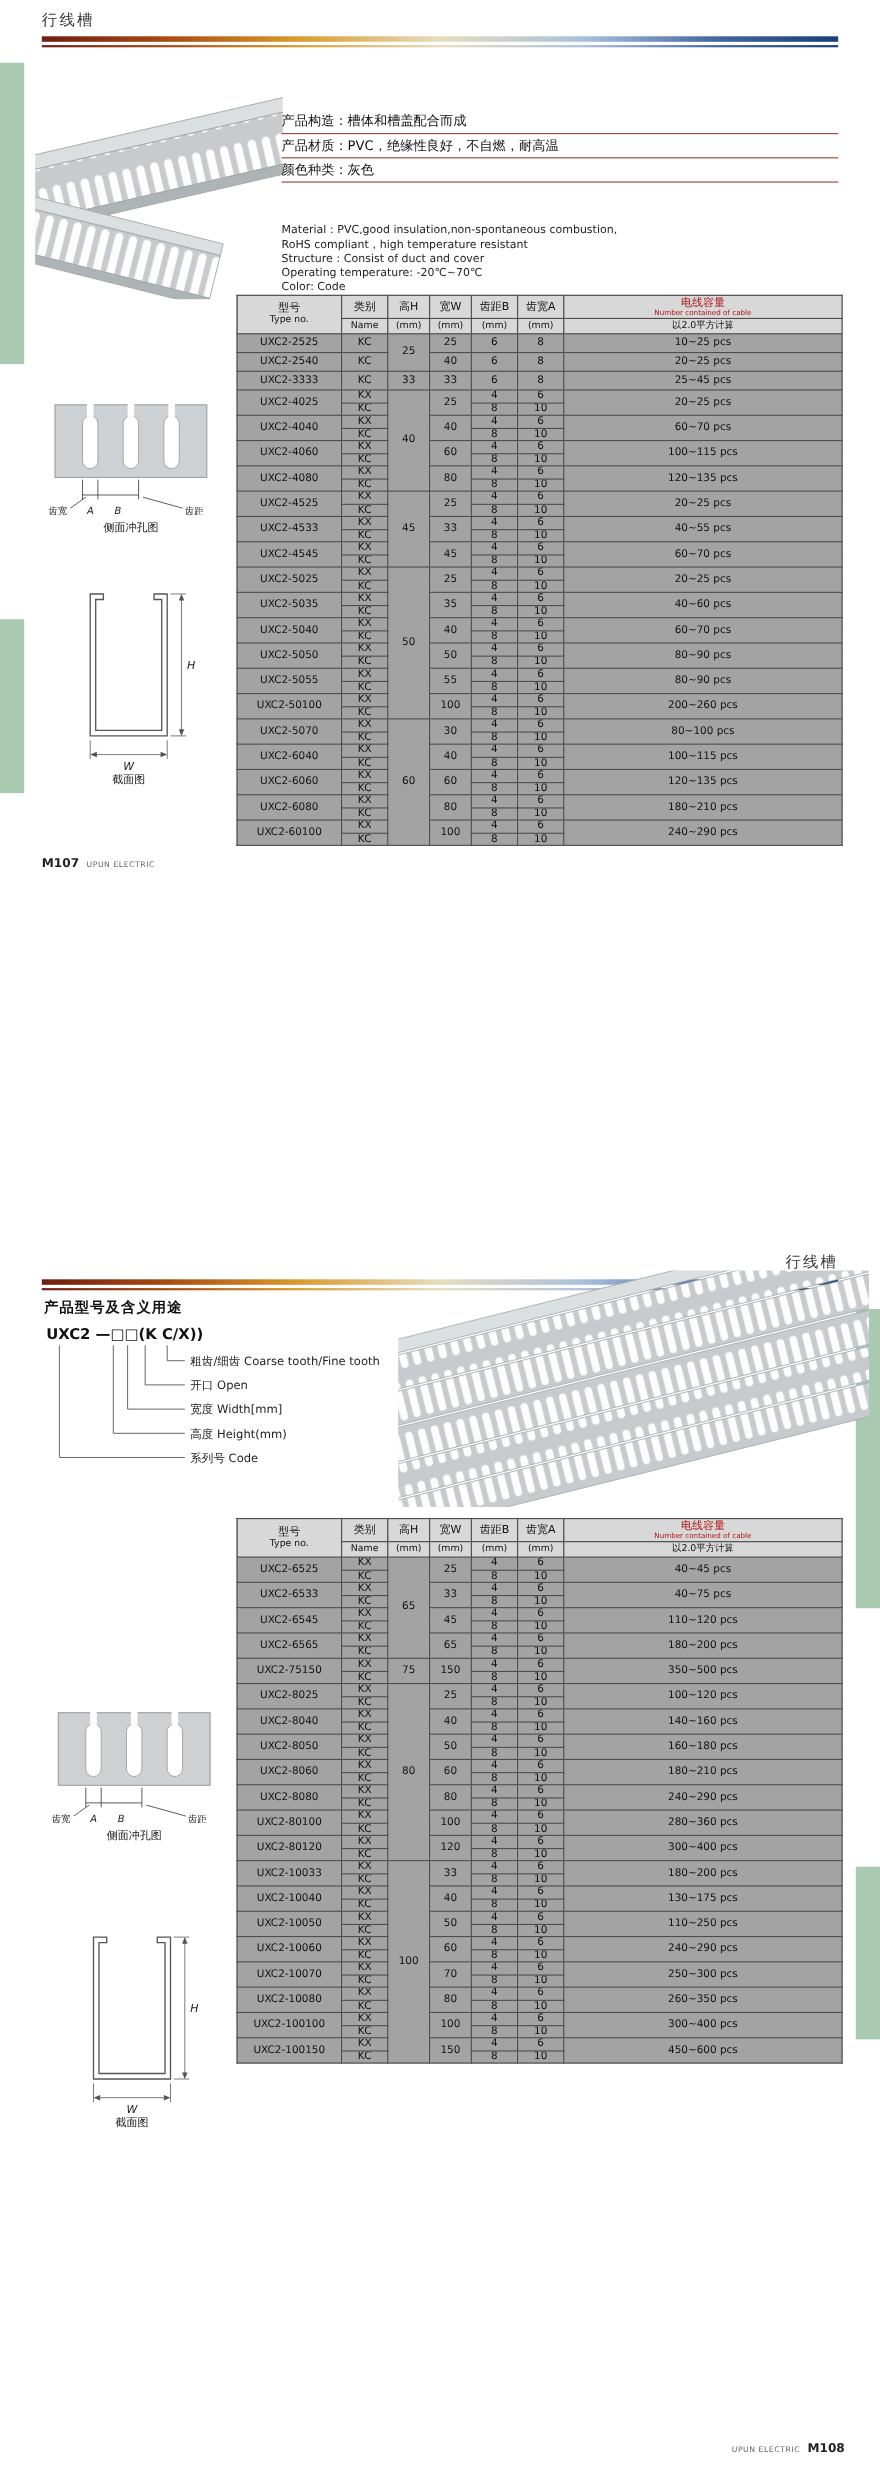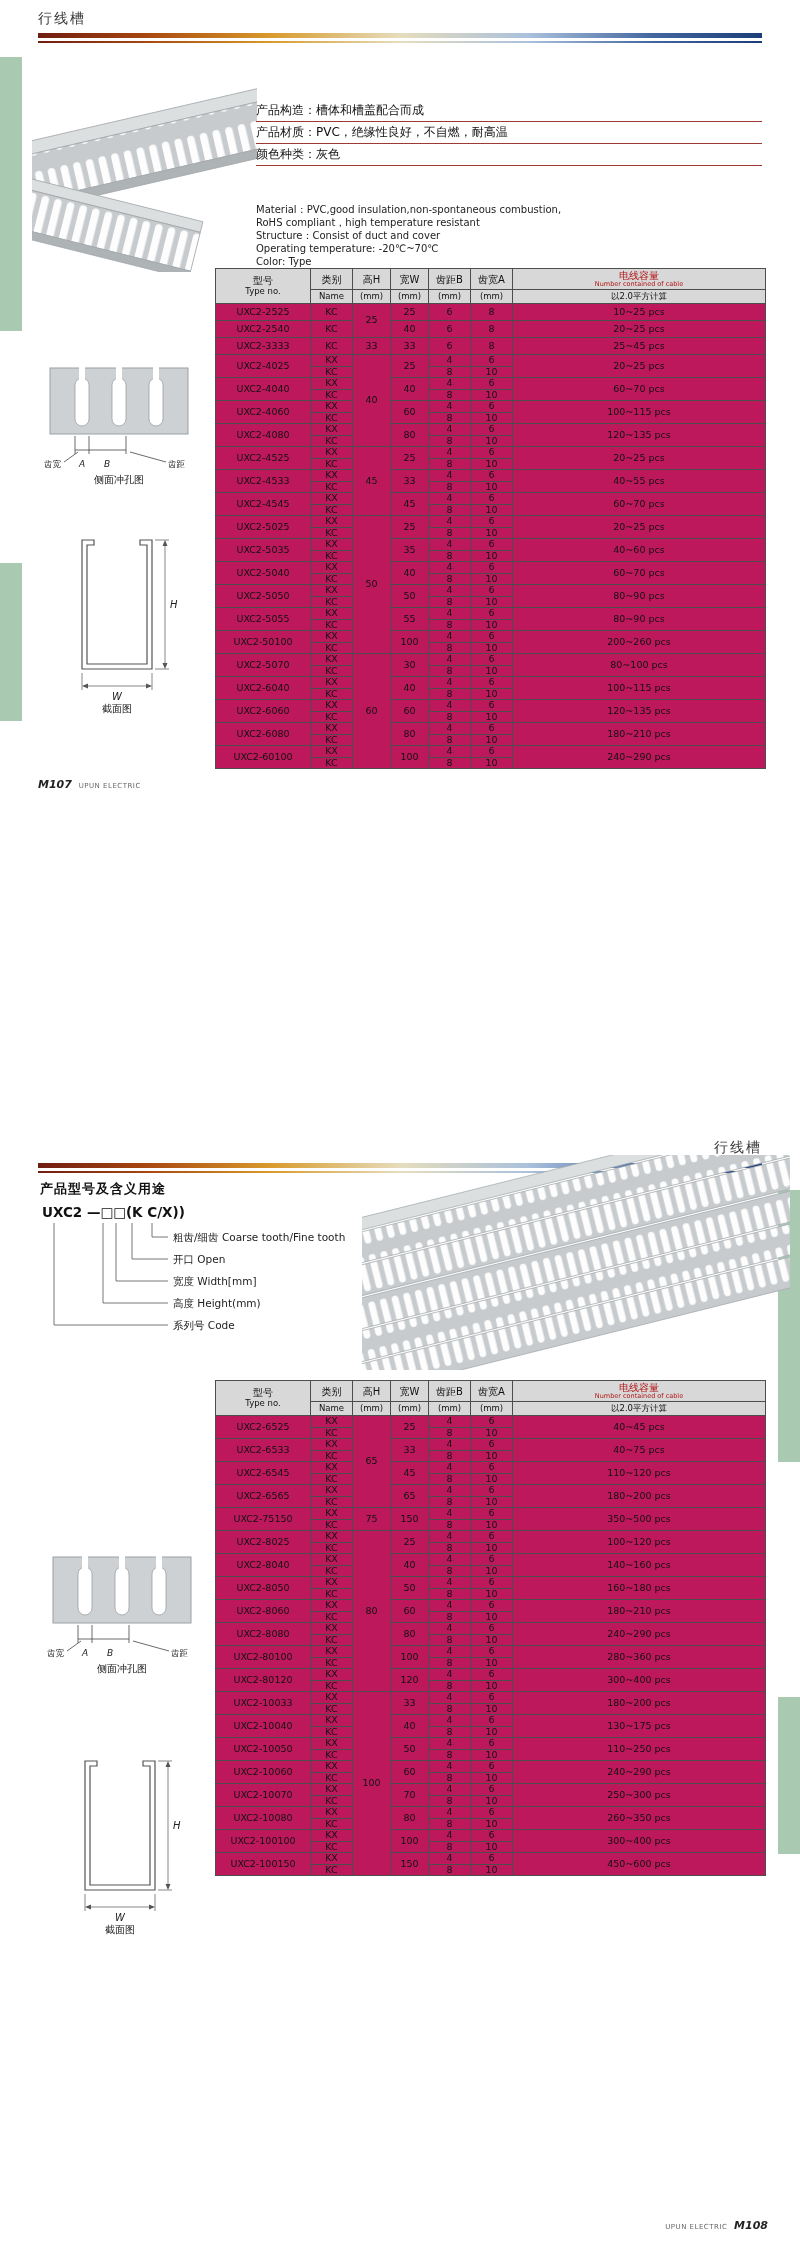--- a/index.html
+++ b/index.html
@@ -27,32 +27,32 @@
   .title-text { margin-left:12px; font-size:15px; font-weight:bold; color:#0b4a30; letter-spacing:1px; }
 
   .specs-cn .spec-line {
     height:22px; line-height:20px; font-size:12px; color:#111;
     border-bottom:1px solid #9c3a34;
   }
   .specs-en { font-size:10px; line-height:13px; color:#222; }
 
   .section-title { font-size:13px; font-weight:bold; color:#111; letter-spacing:1px; }
 
-  table.spec { border-collapse:collapse; table-layout:fixed; width:550px; background:#be185d;padding-left:48px; }
+  table.spec { border-collapse:collapse; table-layout:fixed; width:550px; background:#a3a3a3;padding-left:48px; }
   .spec th, .spec td { border:1px solid #4d4d4d; text-align:center; vertical-align:middle; overflow:hidden; }
   .spec thead th { background:#d8d8d8; font-weight:normal; font-size:10px; line-height:11px; padding:1px 0; color:#111; }
   .spec thead tr:nth-child(2) th { font-size:8.5px; height:14px; line-height:9px; }
   .th-en { font-size:8.5px; }
   .th-tiny { font-size:6.5px; line-height:7px; }
   .red, .red div { color:#b11515; }
   .spec td { font-size:9.5px; line-height:10.5px; height:10px; padding:0 2px; color:#111; }
   .spec tr.single td { height:17px; }
 
   .footer { font-size:7px; color:#666; letter-spacing:0.5px; white-space:nowrap; }
-  .footer .page-no { font-size:11px; font-weight:bold; color:#222; letter-spacing:0;font-style:italic; }
+  .footer .page-no { font-size:11px; font-weight:bold; color:#222; letter-spacing:0; }
   .footer .brand { margin:0 4px; }
 
   svg text { font-family:"DejaVu Sans","Liberation Sans",sans-serif; }
 </style>
 </head>
 <body>
 
 <div class="page">
 
   <div class="abs corner-label" style="left:38px; top:10px;">行线槽</div>
@@ -87,21 +87,21 @@
     <div class="spec-line">产品构造：槽体和槽盖配合而成</div>
     <div class="spec-line">产品材质：PVC，绝缘性良好，不自燃，耐高温</div>
     <div class="spec-line">颜色种类：灰色</div>
   </div>
 
   <div class="abs specs-en" style="left:256px; top:203px; width:506px;">
     <div>Material：PVC,good insulation,non-spontaneous combustion,</div>
     <div>RoHS compliant，high temperature resistant</div>
     <div>Structure：Consist of duct and cover</div>
     <div>Operating temperature: -20℃~70℃</div>
-    <div>Color:  Type</div>
+    <div>Color:  Code</div>
   </div>
 
   <table class="spec abs" style="left:215px; top:268px;">
     <colgroup>
       <col style="width:95px">
         <col style="width:42px">
         <col style="width:38px">
       <col style="width:38px">
         <col style="width:42px">
         <col style="width:42px">

